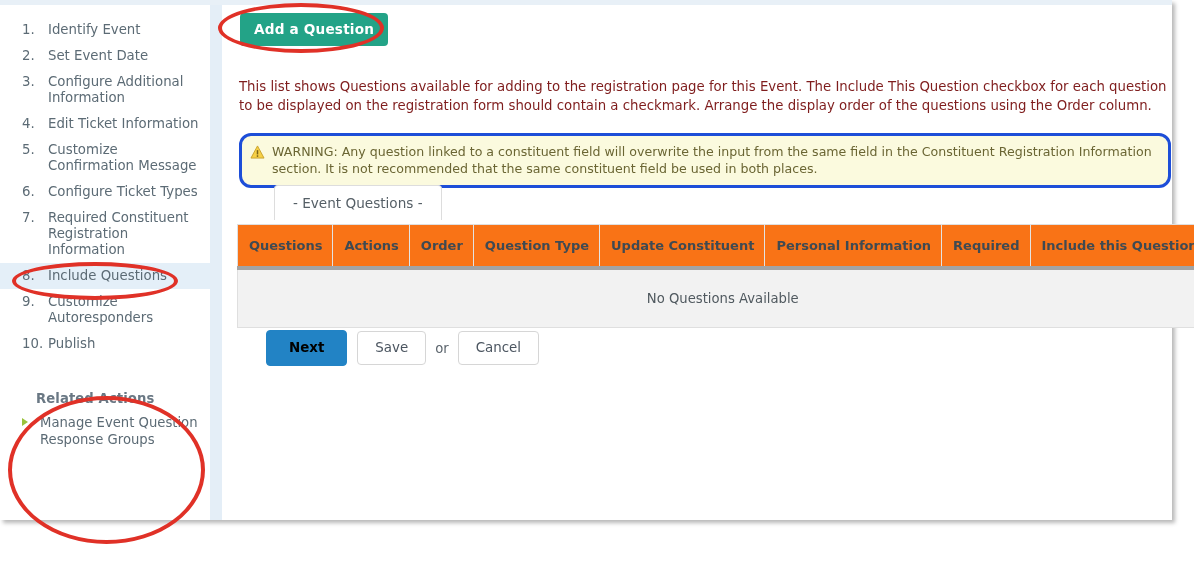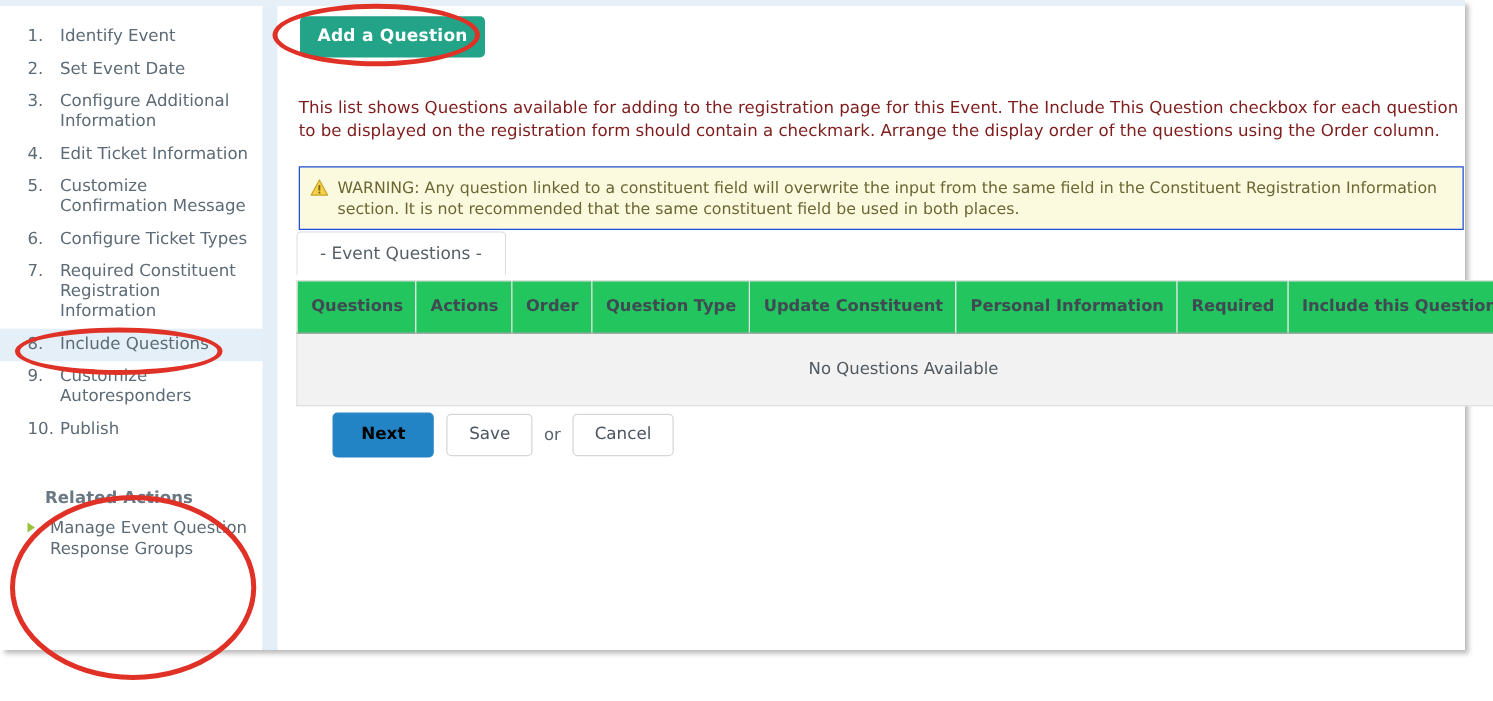--- a/index.html
+++ b/index.html
@@ -64,47 +64,47 @@
     padding:8px 14px 9px 14px;cursor:pointer;letter-spacing:.2px;
   }
 
   .desc{
     position:absolute;left:17px;top:72px;width:932px;
     font-size:13.3px;color:#7f1d1d;line-height:19px;
   }
 
   .warnbox{
     position:absolute;left:17px;top:128px;width:932px;
-    background:#fbfade;border:1px solid #1d4ed8;border-radius:0;
+    background:#fbfade;border:3px solid #1d4ed8;border-radius:12px;
     box-sizing:border-box;padding:7px 8px 8px 8px;
     display:flex;
   }
   .warn-ico{flex:0 0 22px;padding-top:1px;}
   .warn-txt{font-size:12.6px;color:#6b6634;line-height:17px;}
 
   
   .tabstrip{position:absolute;left:15px;top:180px;width:935px;}
   .tab{
     display:inline-block;
     border:1px solid #dddddd;border-bottom:none;
     border-radius:4px 4px 0 0;background:#ffffff;
     padding:9px 18px 9px 18px;
-    font-size:13.6px;color:#555f66;
+    font-size:13.6px;color:#555f66;margin-left:37px;
   }
 
   
   table.q{
     position:absolute;left:15px;top:219px;width:935px;
     border-collapse:collapse;background:#fff;
     border:1px solid #dfdfdf;
   }
   table.q th{
     text-align:center;font-size:13px;font-weight:bold;color:#3f4a52;
     padding:13px 10px 13px 11px;border-right:1px solid #e3e3e3;
-    border-bottom:1px solid #a3a3a3;background:#22c55e;white-space:nowrap;
+    border-bottom:4px solid #a3a3a3;background:#f97316;white-space:nowrap;
   }
   table.q th:last-child{border-right:none;}
   table.q td.empty{
     background:#f2f2f2;text-align:center;font-size:13.2px;color:#50595f;
     padding:21px 0;border-top:1px solid #e3e3e3;
   }
 
   
   .actions{position:absolute;left:44px;top:325px;display:flex;align-items:center;}
   .btn{

